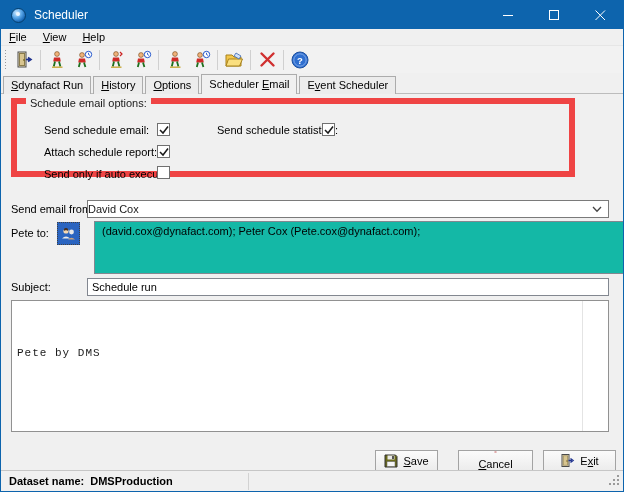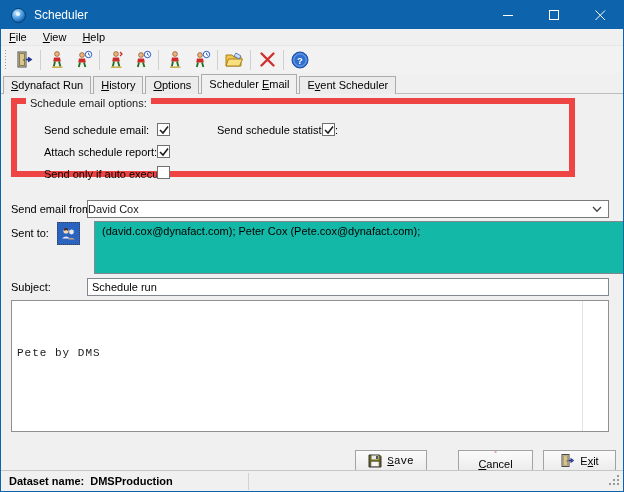--- a/index.html
+++ b/index.html
@@ -54,21 +54,21 @@
   .textbox-to .txt { position:absolute; left:7px; top:3px; right:22px; color:#000; }
   .scroll-chevron { position:absolute; right:4px; }
   .input-subject { position:absolute; left:86px; top:184px; width:522px; height:18px; background:#fff; border:1px solid #828790; line-height:16px; padding-left:4px; color:#000; }
   .bodybox { position:absolute; left:10px; top:206px; width:598px; height:132px; background:#fff; border:1px solid #919191; }
   .bodybox .divider { position:absolute; left:570px; top:0; bottom:0; width:1px; background:#e4e4e4; }
   .bodybox .body-text { position:absolute; left:5px; top:46px; font-family:"Liberation Mono", monospace; font-size:11px; letter-spacing:1px; color:#1a1a1a; }
   
   .btn { position:absolute; top:356px; height:21px; background:linear-gradient(#fbfbfb,#ececec); border:1px solid #a3a3a3;
     display:flex; align-items:center; justify-content:center; gap:5px; color:#000; }
   .btn svg { display:block; }
-  .btn-save { left:354px; width:72px;font-family:Liberation Mono, monospace; }
+  .btn-save { left:374px; width:63px; }
   .btn-cancel { left:457px; width:75px;flex-direction:column; }
   .btn-exit { left:542px; width:73px; }
   
   .statusbar { position:absolute; left:0; right:0; bottom:0; height:21px; background:#f0f0f0; border-top:1px solid #c6c6c6; display:flex; align-items:center; }
   .status-text { font-weight:bold; margin-left:8px; color:#000; }
   .status-value { font-weight:bold; margin-left:6px; color:#000; }
   .status-sep { position:absolute; left:247px; top:2px; bottom:1px; width:1px; background:#d2d2d2; }
   .resize-grip { position:absolute; right:3px; bottom:3px; }
 </style>
 </head>
@@ -236,21 +236,21 @@
     <span class="field-label" style="left:10px; top:109px;">Send email from:</span>
     <div class="combo">
       <span class="combo-value">David Cox</span>
       <span class="combo-arrow">
         <svg width="10" height="7" viewBox="0 0 10 7">
             <path d="M1 1 L5 5.2 L9 1" fill="none" stroke="#444" stroke-width="1.3"></path>
           </svg>
       </span>
     </div>
 
-    <span class="field-label" style="left:10px; top:133px;">Sent to:</span>
+    <span class="field-label" style="left:10px; top:133px;">Pete to:</span>
     <div class="contacts-btn">
       <svg width="17" height="15" viewBox="0 0 17 15">
         <circle cx="6" cy="5" r="2.6" fill="#f5d7b0"></circle>
         <path d="M2 12.5 Q6 8.5 10 12.5 Z" fill="#e9e9e9"></path>
         <circle cx="11.5" cy="6" r="2.4" fill="#e8e8e8"></circle>
         <path d="M8 13.5 Q11.5 10 15 13.5 Z" fill="#caa27a"></path>
         <path d="M3.8 3.2 q2.2 -1.8 4.4 0 l-0.4 1.4 q-1.8 -1.2 -3.6 0 Z" fill="#4a3categ020"></path>
         <path d="M3.8 3.2 q2.2 -1.8 4.4 0 l-0.4 1.4 q-1.8 -1.2 -3.6 0 Z" fill="#4a3020"></path>
       </svg>
     </div>

